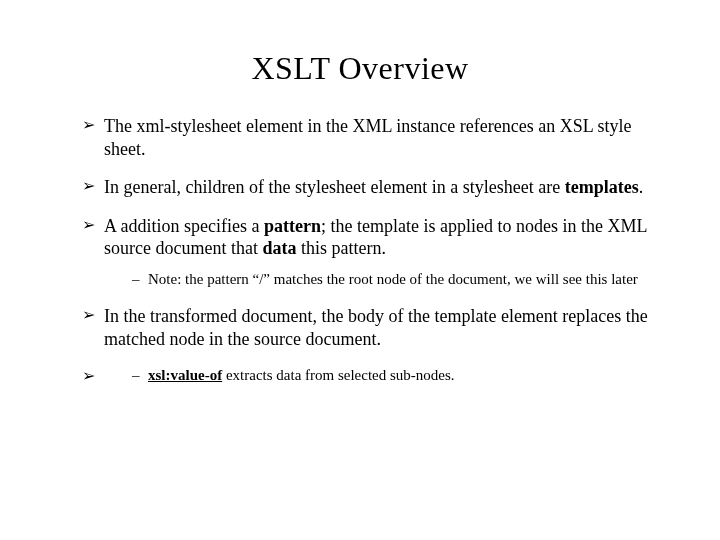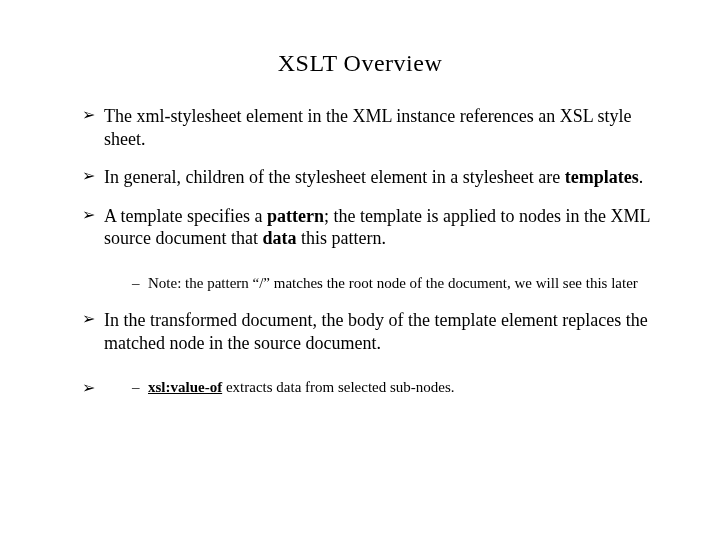--- a/index.html
+++ b/index.html
@@ -12,21 +12,21 @@
     color: #000000;
   }
   .slide {
     box-sizing: border-box;
     width: 720px;
     height: 540px;
     padding: 20px 50px 20px 50px;
   }
   .title {
     text-align: center;
-    font-size: 24px;
+    font-size: 32px;
     font-weight: normal;
     margin: 30px 0 28px 0;
     letter-spacing: 0.5px;
   }
   ul.top {
     list-style: none;
     margin: 0;
     padding: 0 0 0 32px;
   }
   ul.top > li {
@@ -39,21 +39,21 @@
   ul.top > li::before {
     content: "➢";
     position: absolute;
     left: 0;
     top: 0;
     font-size: 16px;
     line-height: 1.3;
   }
   ul.sub {
     list-style: none;
-    margin: 24px 0 0 0;
+    margin: 10px 0 0 0;
     padding: 0 0 0 28px;
   }
   ul.sub > li {
     position: relative;
     font-size: 15px;
     line-height: 1.3;
     margin: 0 0 10px 0;
     padding-left: 16px;
   }
   ul.sub > li::before {
@@ -76,21 +76,21 @@
 
     <li>
       <span>The xml-stylesheet element in the XML instance references an XSL style sheet.</span>
     </li>
 
     <li>
       <span>In general, children of the stylesheet element in a stylesheet are </span><span class="bi">templates</span><span>.</span>
     </li>
 
     <li>
-      <span>A template specifies a </span><span class="bi">pattern</span><span>; the template is applied to nodes in the XML source document that </span><span class="bi">data</span><span> this pattern.</span>
+      <span>A addition specifies a </span><span class="bi">pattern</span><span>; the template is applied to nodes in the XML source document that </span><span class="bi">data</span><span> this pattern.</span>
       <ul class="sub">
         <li>
           <span>Note: the pattern “/” matches the root node of the document, we will see this later</span>
         </li>
       </ul>
     </li>
 
     <li>
       <span>In the transformed document, the </span><span class="i">body</span><span> of the template element replaces the matched node in the source document.</span>
     </li>

